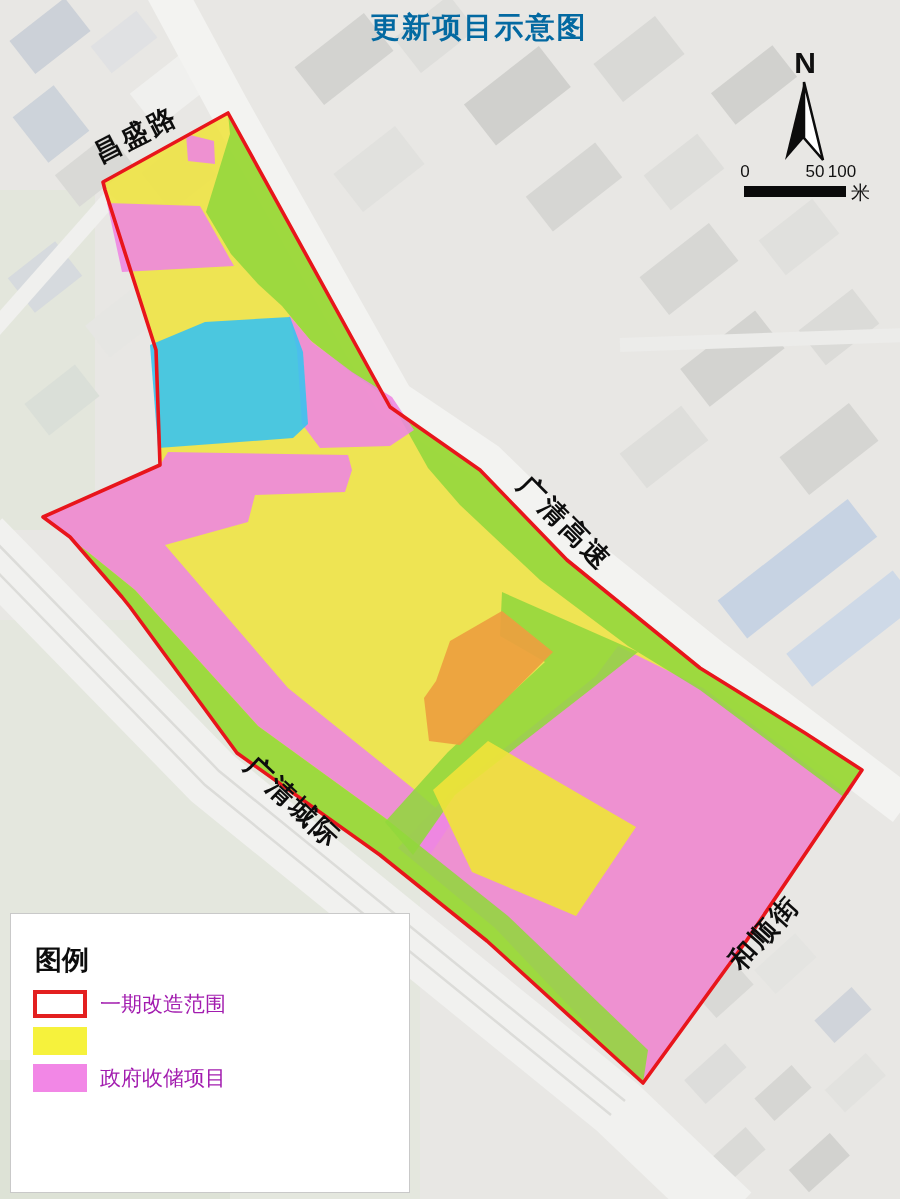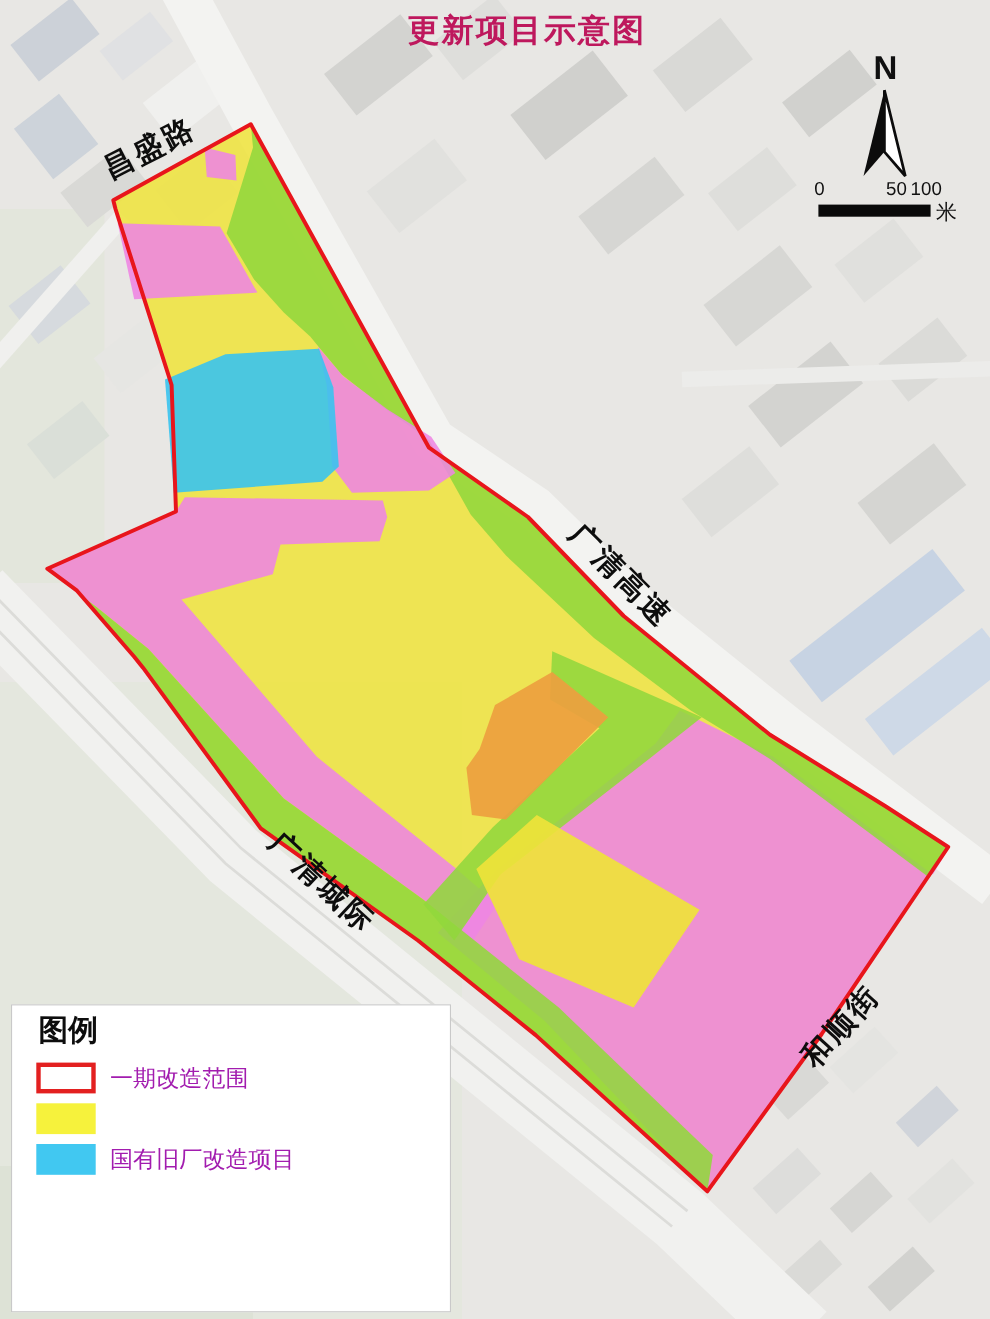--- a/index.html
+++ b/index.html
@@ -1,34 +1,34 @@
 <!DOCTYPE html>
 <html><head>
 <meta charset="utf-8">
 <style>
   html,body{margin:0;padding:0;background:#e8e7e4;}
   #stage{position:relative;width:900px;height:1199px;overflow:hidden;
          font-family:"Liberation Sans",sans-serif;background:#e8e7e4;}
   #map-svg{position:absolute;left:0;top:0;}
   .page-title{position:absolute;top:8px;left:0;width:900px;text-align:center;
               padding-left:58px;box-sizing:border-box;
-              font-size:29px;font-weight:bold;color:#be185d;letter-spacing:2px;}
+              font-size:29px;font-weight:bold;color:#0369a1;letter-spacing:2px;}
   
   .compass{position:absolute;left:770px;top:48px;width:70px;text-align:center;}
   .compass .n{font-size:30px;font-weight:bold;color:#101010;line-height:1;}
   .scalebar{position:absolute;left:732px;top:162px;width:150px;}
   .scale-ticks{position:relative;height:20px;font-size:17px;color:#111;}
   .scale-ticks span{position:absolute;transform:translateX(-50%);}
   .scale-ticks .t0{left:13px;} .scale-ticks .t1{left:63px;margin-left:20px;} .scale-ticks .t2{left:110px;}
   .scale-line{position:absolute;left:12px;top:24px;width:102px;height:11px;background:#0a0a0a;}
   .scale-unit{position:absolute;left:119px;top:18px;font-size:19px;color:#111;}
   
   .legend{position:absolute;left:10px;top:913px;width:400px;height:280px;
           background:#ffffff;border:1px solid #c9c9c9;box-sizing:border-box;
-          padding:2px 10px 0 22px;font-family:"Liberation Serif",serif;}
+          padding:26px 10px 0 22px;font-family:"Liberation Serif",serif;}
   .legend-title{font-size:27px;color:#0d0d0d;font-weight:600;margin:2px 0 12px 2px;}
   .legend-row{display:flex;align-items:center;gap:13px;margin-bottom:9px;height:28px;}
   .swatch{width:54px;height:28px;flex:0 0 54px;box-sizing:border-box;border:0 solid transparent;}
   .legend-label{font-size:21px;color:#a21caf;white-space:nowrap;}
   .road-label{font-weight:bold;fill:#0d0d0d;font-size:27px;letter-spacing:3px;
               font-family:"Liberation Sans",sans-serif;}
 </style>
 </head>
 <body>
 
@@ -135,18 +135,18 @@
   <div class="legend">
     <div class="legend-title">图例</div>
     <div class="legend-row">
       <span class="swatch" style="background: rgb(255, 255, 255); border-width: 4px; border-color: rgb(227, 32, 32);"></span>
       <span class="legend-label">一期改造范围</span>
     </div>
     <div class="legend-row">
       <span class="swatch" style="background: rgb(246, 242, 60);"></span>
     </div>
     <div class="legend-row">
-      <span class="swatch" style="background: rgb(65, 200, 241);"></span>
-      <span class="legend-label">国有旧厂改造项目</span>
+      <span class="swatch" style="background: rgb(242, 135, 230);"></span>
+      <span class="legend-label">政府收储项目</span>
     </div>
   </div>
 
 </div>
 
 </body></html>

